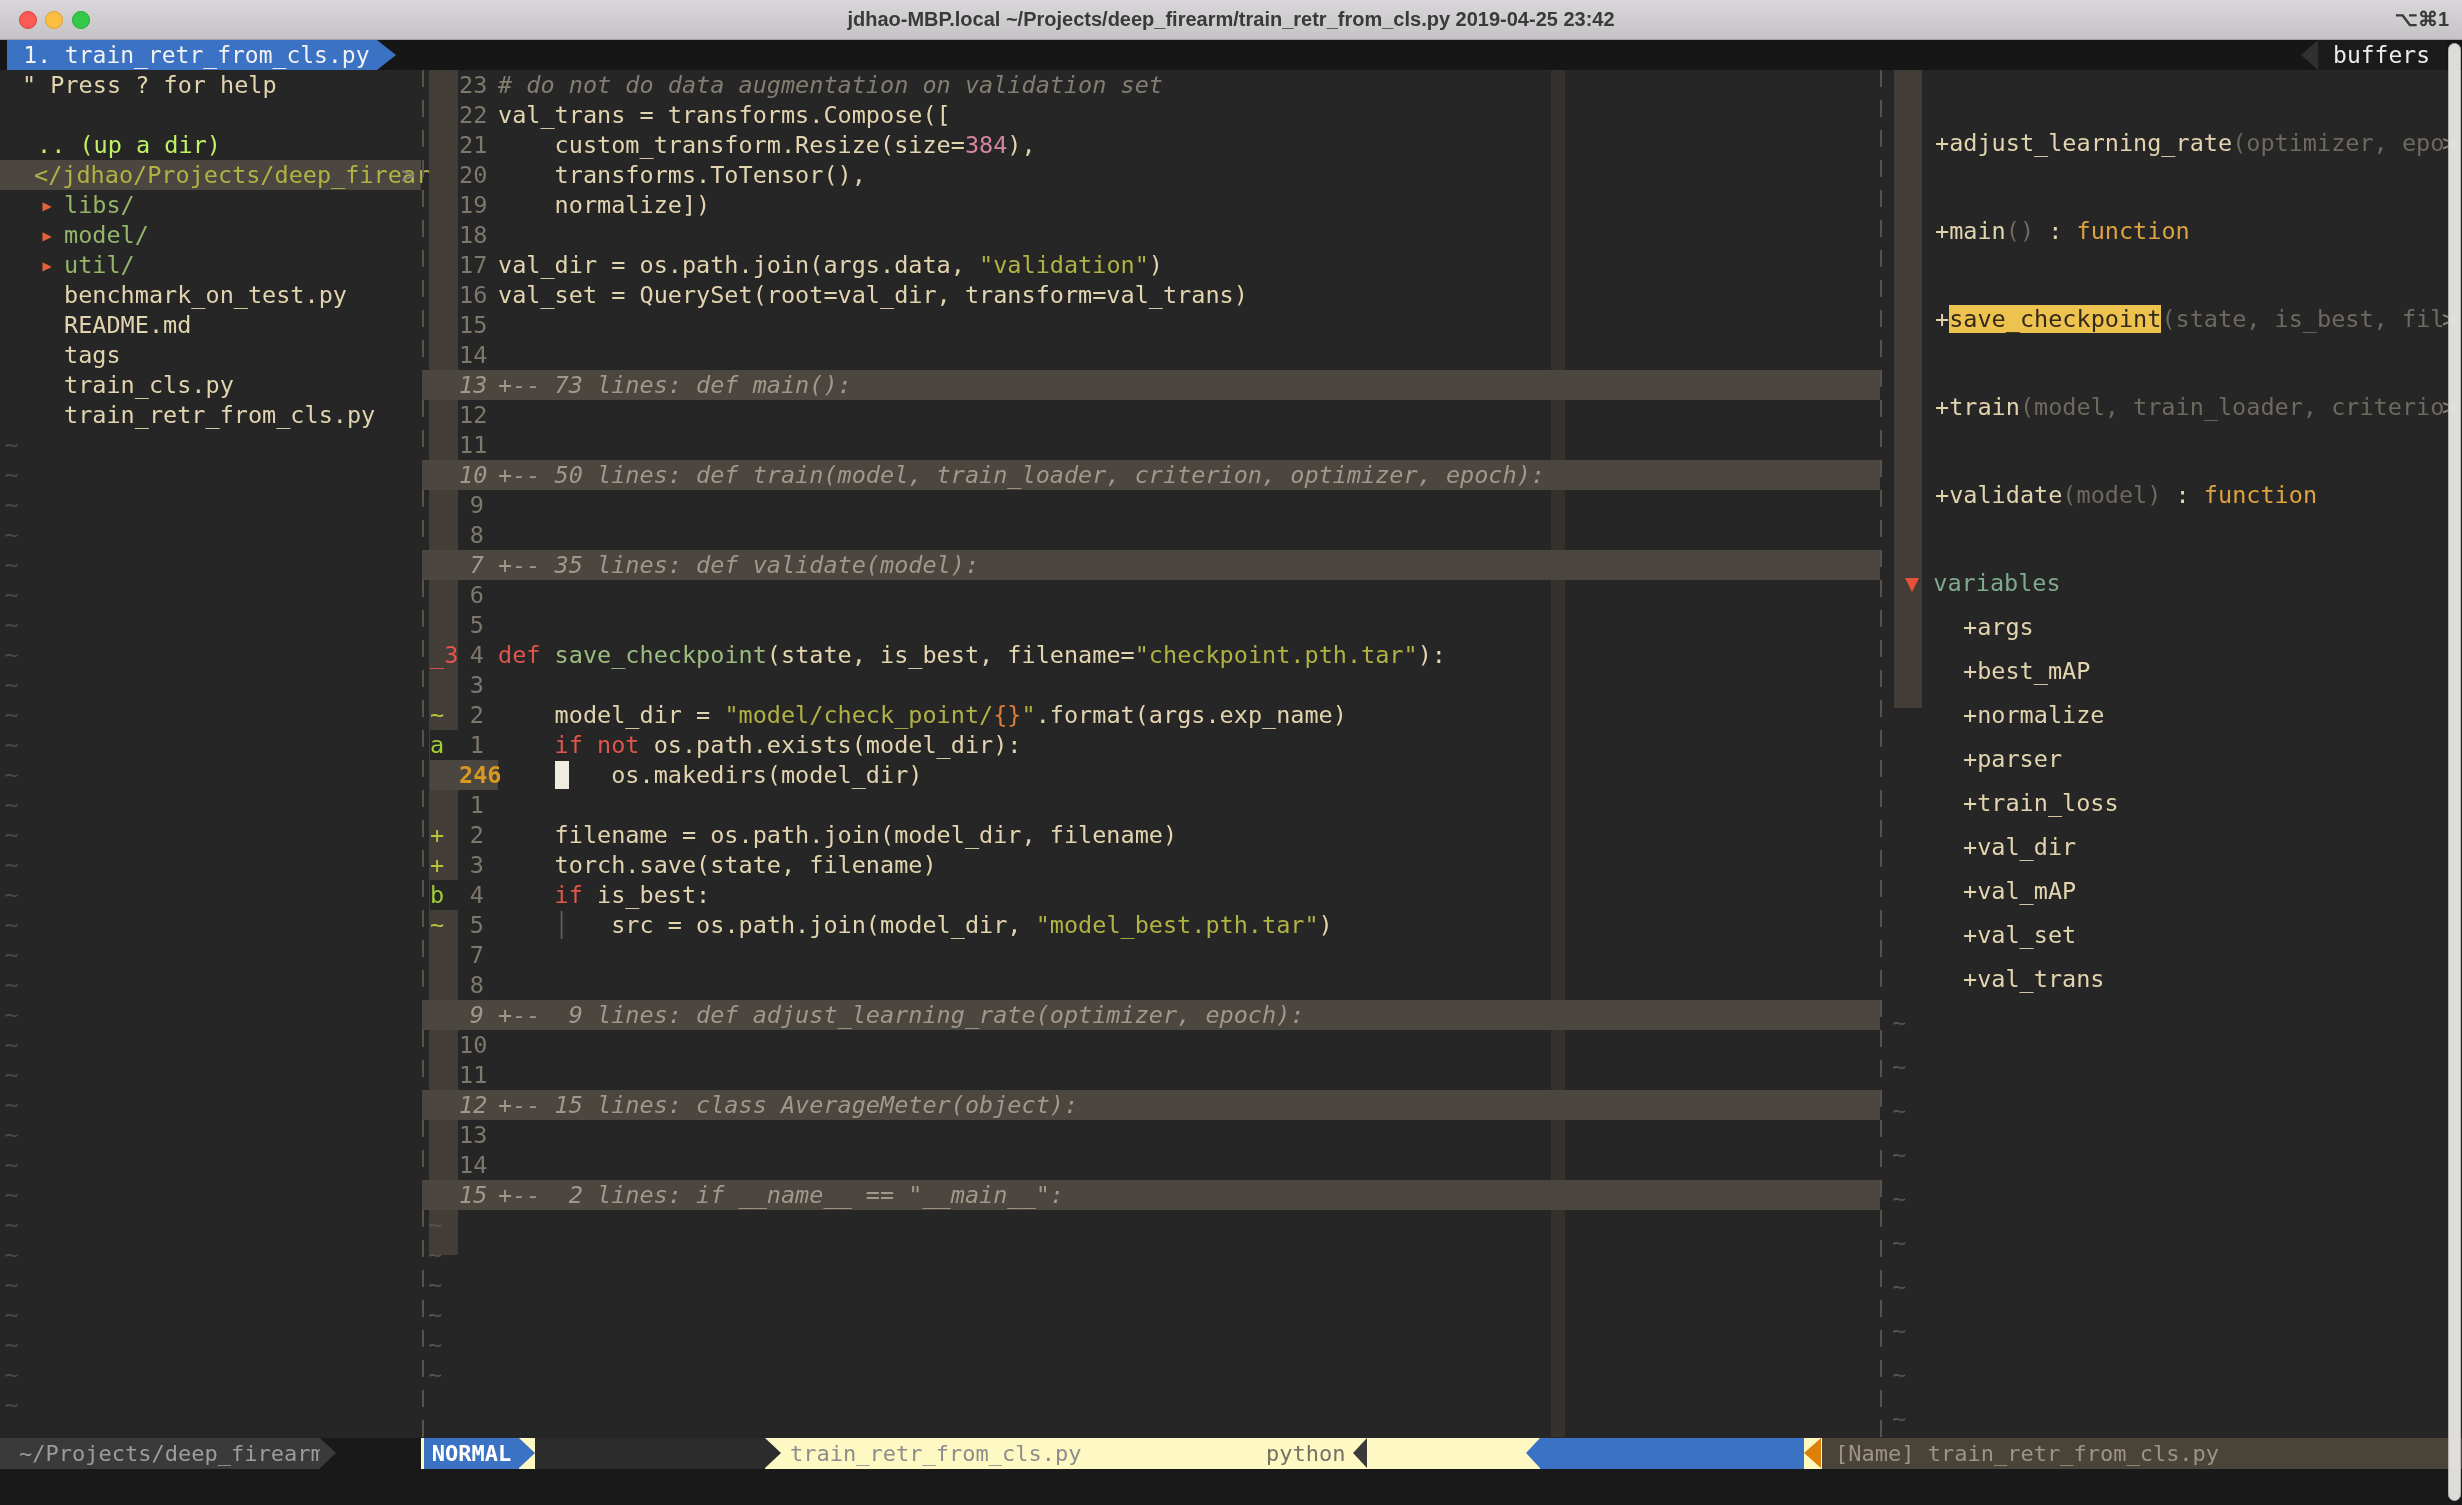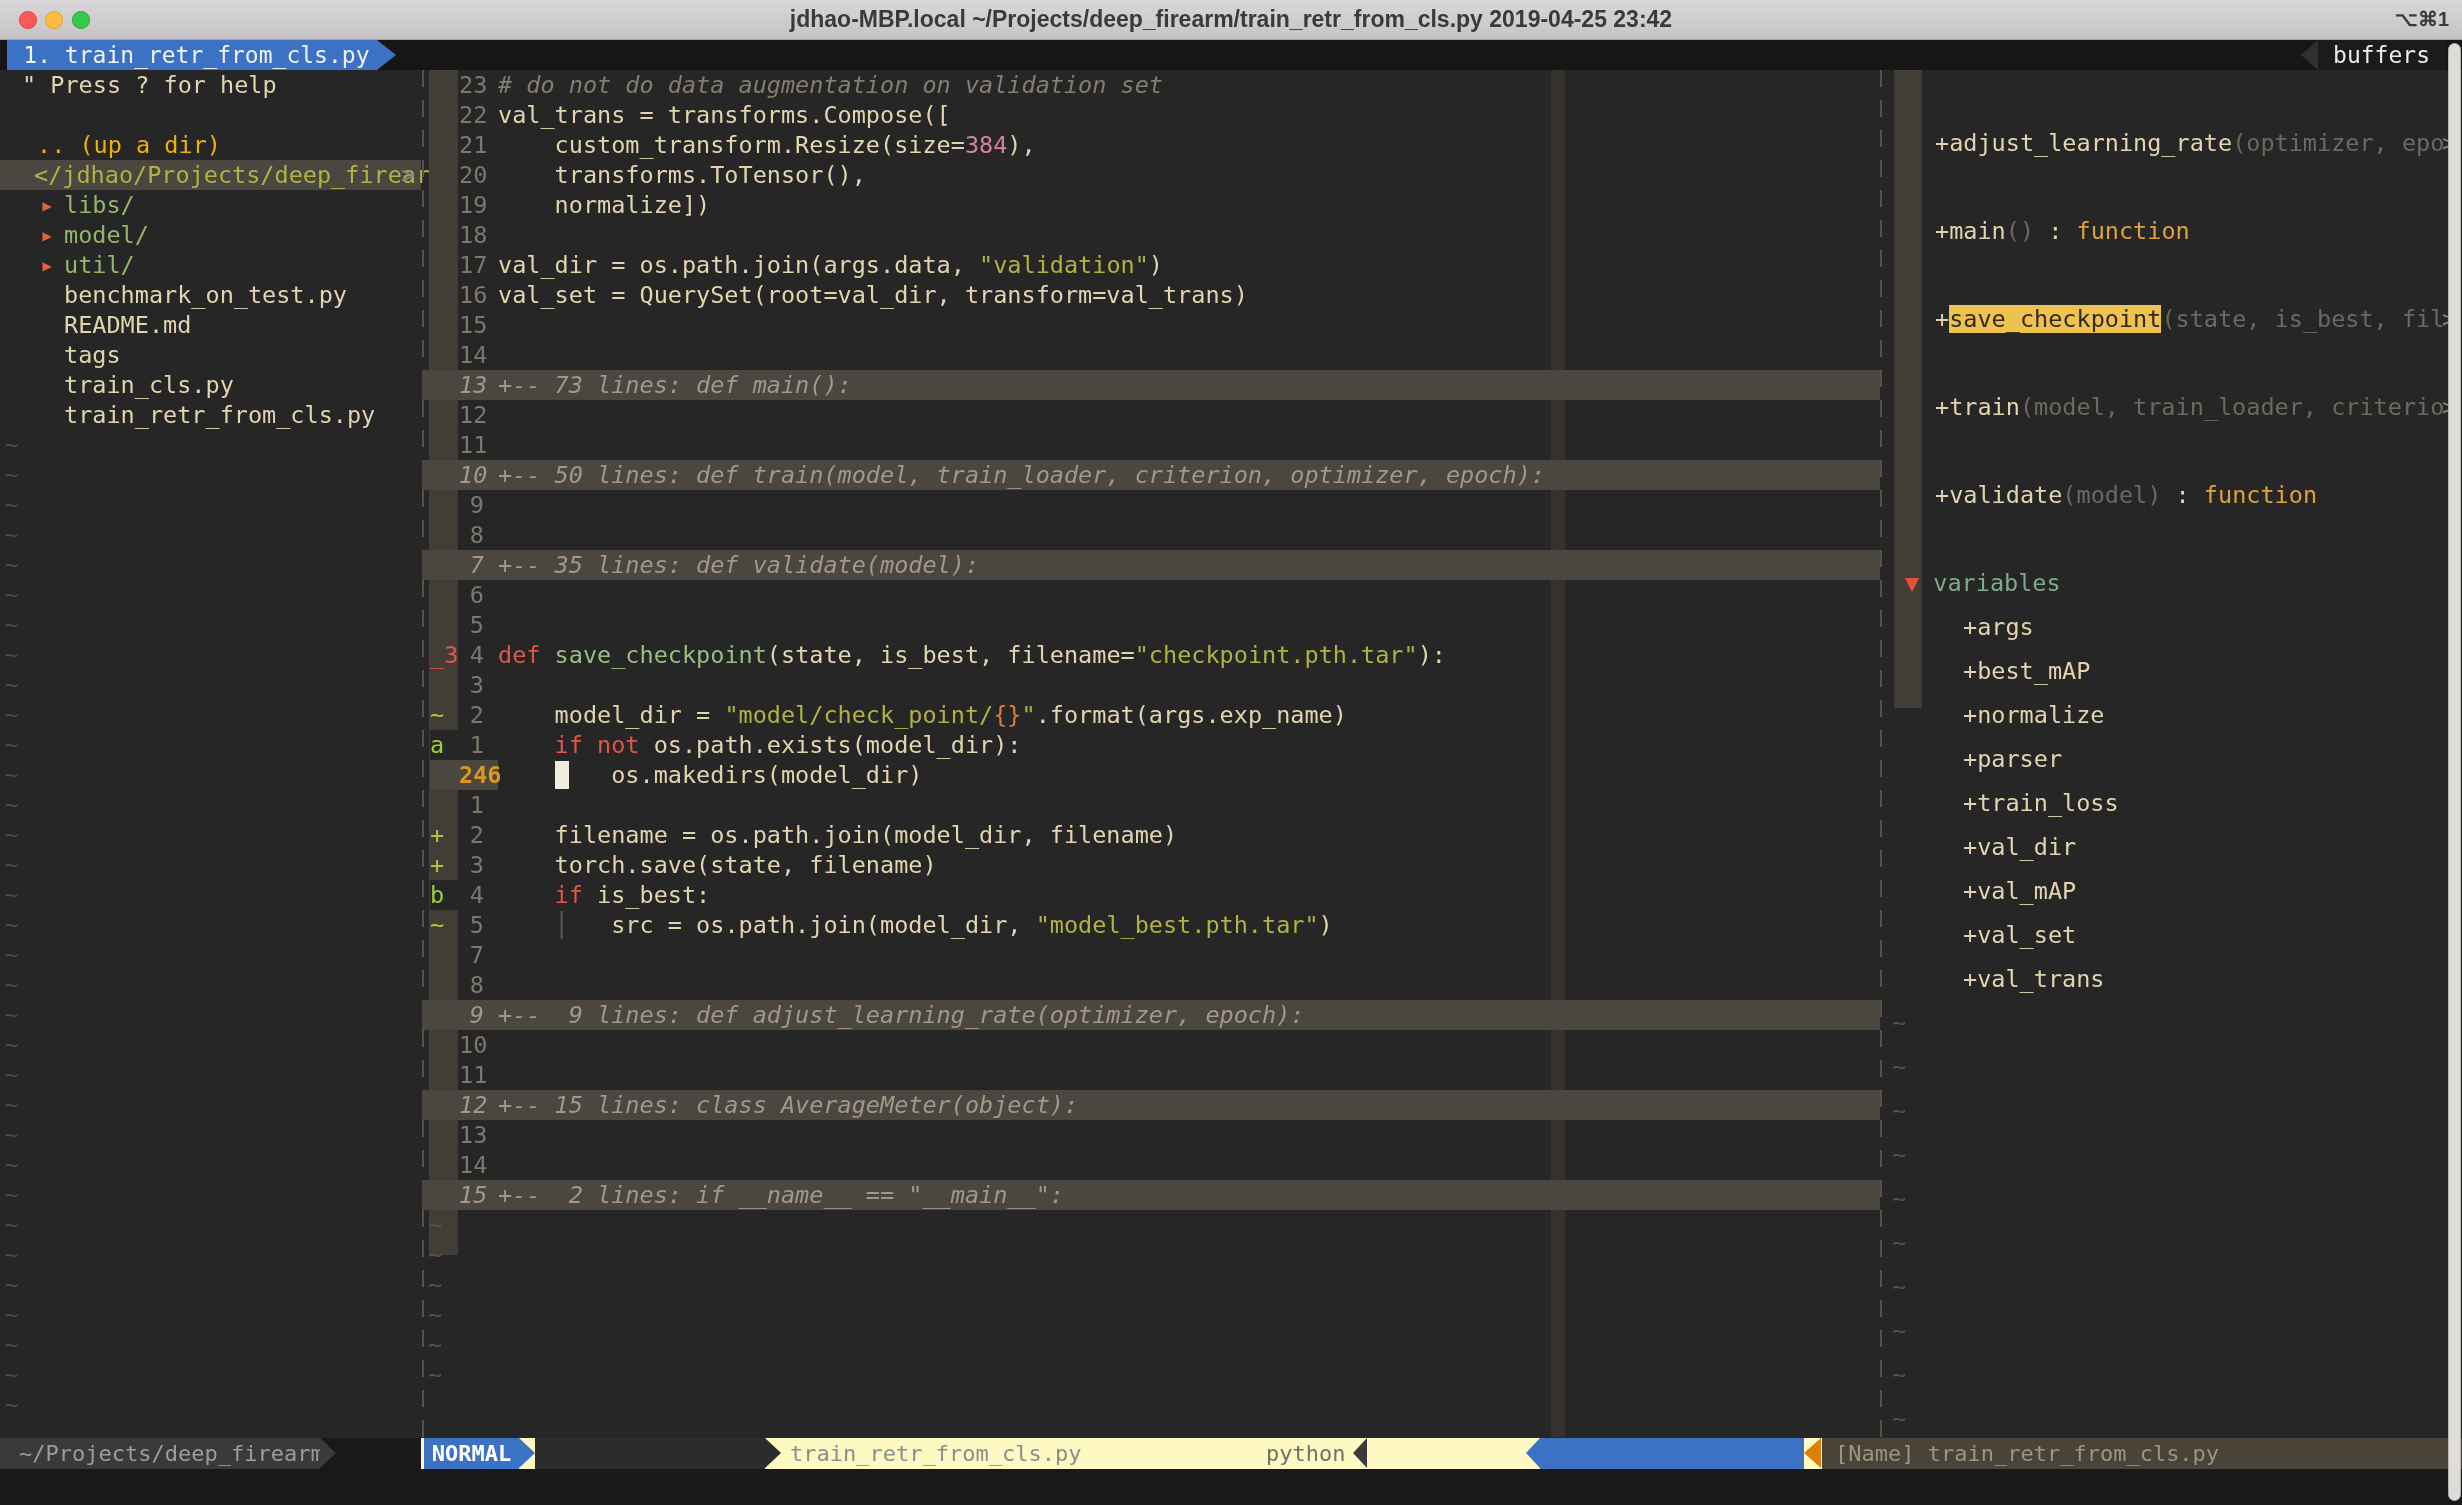--- a/index.html
+++ b/index.html
@@ -12,21 +12,21 @@
 
   
   #titlebar { position:absolute; left:0; top:0; width:2462px; height:40px;
     background:linear-gradient(#d9d7d9,#c5c3c5); border-bottom:1.5px solid #a3a1a3;
     font-family:"Liberation Sans", sans-serif; color:#3a3a3a; }
   .traffic { position:absolute; top:11px; width:17.6px; height:17.6px; border-radius:50%; }
   #tl-close { left:19px;  background:#fc5a54; border:0.7px solid #e0443e; }
   #tl-min   { left:45px;  background:#fdbd40; border:0.7px solid #dfa132; }
   #tl-zoom  { left:72px;  background:#35c94a; border:0.7px solid #24ab38; }
   #win-title { position:absolute; top:0; left:0; right:0; height:38px; line-height:38px;
-    text-align:center; font-size:23px; font-weight:bold; }
+    text-align:center; font-size:20px; font-weight:bold; }
   #win-shortcut { position:absolute; right:13px; top:0; height:38px; line-height:38px; font-size:20px; font-weight:bold;}
 
   
   #tabline { position:absolute; left:0; top:40px; width:2462px; height:31px; background:#161616; }
   #tab-active { position:absolute; left:7.3px; top:0; height:31px; background:var(--blue);
     color:#f2f2f2; font-size:23px; line-height:31px; padding:0 7.3px 0 16px; }
   #tab-arrow { position:absolute; left:0; top:0; width:0; height:0;
     border-top:15.4px solid transparent; border-bottom:15.4px solid transparent;
     border-left:19px solid var(--blue); }
   #buffers-wrap { position:absolute; right:16px; top:0; height:31px; }
@@ -40,21 +40,21 @@
   #workspace { position:absolute; left:0; top:70px; width:2462px; height:1367px; background:#262626; }
   .vsep { position:absolute; top:0; width:2.2px; height:1367px;
     background:repeating-linear-gradient(to bottom,#57524a 0 17px,transparent 17px 30px); }
   #sep-left  { left:422px; }
   #sep-right { left:1880px; }
 
   
   #nerdtree { position:absolute; left:0; top:0; width:421px; height:1367px; font-size:23.5px; }
   .nt-row { position:relative; height:var(--row); line-height:var(--row); white-space:pre; color:var(--cream); }
   .nt-help { padding-left:22px; }
-  .nt-dim  { padding-left:37px; color:#eab308; }
+  .nt-dim  { padding-left:37px; color:#bef264; }
   .nt-path { padding-left:34px; background:#4b463f; color:var(--str); }
   .nt-dir  { padding-left:40px; color:#95b568; }
   .nt-dir .arr { display:inline-block; width:24px; color:#e2633a; }
   .nt-file { padding-left:64px; }
   .nt-tilde{ padding-left:4.4px; color:#4e4a44; }
   .trunc { position:absolute; right:5.9px; top:0; color:#85807a; }
 
   
   #editor { position:absolute; left:422px; top:0; width:1458px; height:1367px; font-size:23.5px; }
   #colorcolumn { position:absolute; left:1129px; top:0; width:14px; height:1367px; background:#35312d; }

